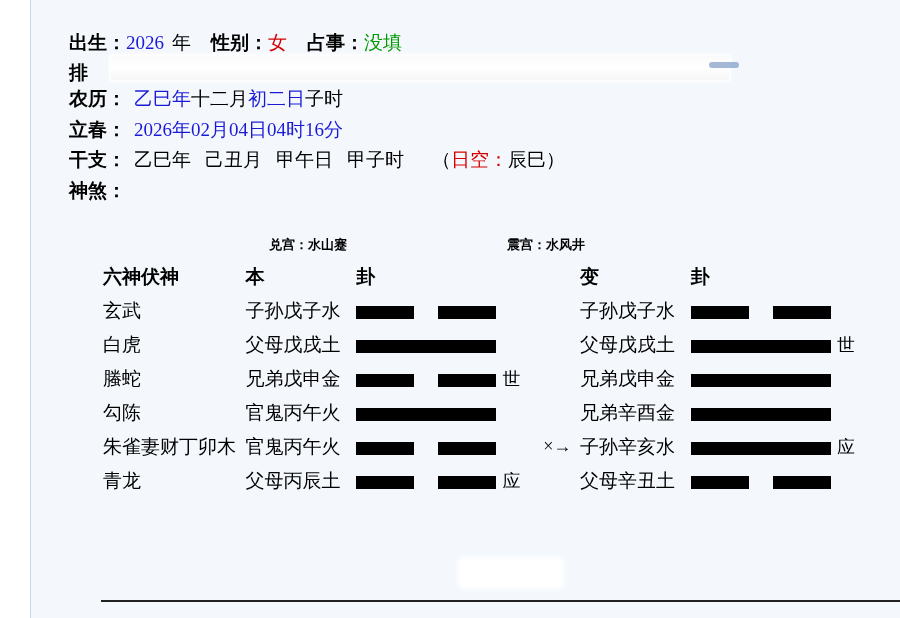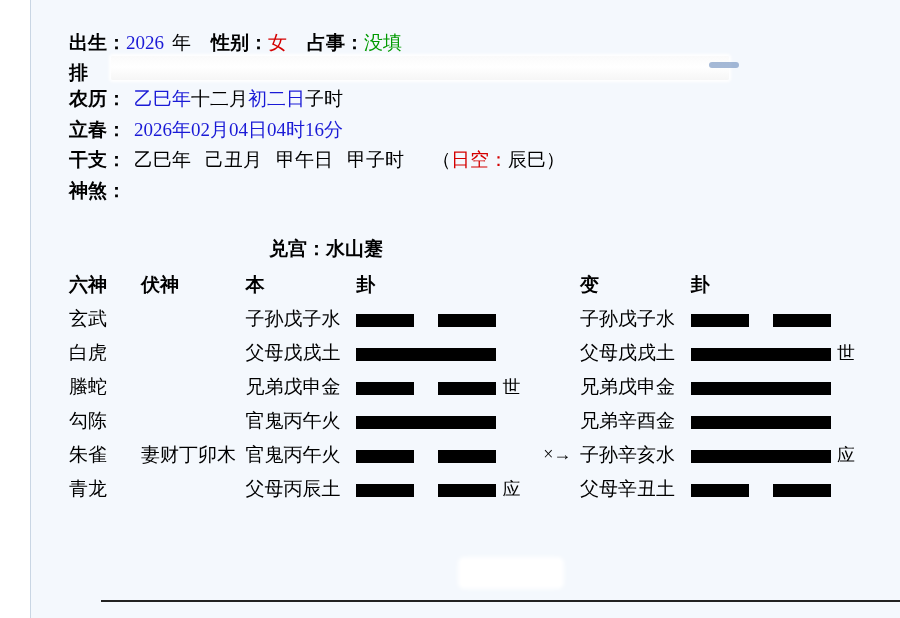--- a/index.html
+++ b/index.html
@@ -86,39 +86,39 @@
     box-shadow: 0 0 4px 3px #ffffff;
     border-radius: 3px;
   }
 
   
   .hex-section {
     margin-top: 30px;
   }
   .palace-line {
     display: flex;
-    font-size: 19px;
+    font-size: 13px;
     font-weight: bold;
     color: #000;
     padding-left: 200px;
     text-align: center;
   }
   .palace-line .p2 { margin-left: 160px; }
 
   table.hex {
     border-collapse: collapse;
     margin-top: 6px;
     font-size: 19px;
   }
   table.hex td {
     padding: 4px 0;
     vertical-align: middle;
     white-space: nowrap;
   }
-  td.c-six  { width: 92px; }
+  td.c-six  { width: 92px; text-align: right; }
   td.c-fu   { width: 110px; }
   td.c-name { width: 120px; }
   td.c-lines{ width: 150px; }
   td.c-mark { width: 40px; }
   td.c-arrow{ width: 56px; text-align: center; }
   td.c-name2{ width: 120px; }
   td.c-lines2{ width: 150px; }
   td.c-mark2{ width: 40px; }
 
   .yao {
@@ -220,20 +220,21 @@
       </div>
 
       <div class="row">
         <span class="lbl">神煞：</span>
         <span class="gap8"></span>
       </div>
 
       <div class="hex-section">
         <div class="palace-line">
           <span>兑宫：水山蹇</span>
+          <span class="p2">震宫：水风井</span>
         </div>
 
         <table class="hex">
           <thead>
             <tr>
               <td class="c-six" style="font-weight:bold">六神</td>
               <td class="c-fu" style="font-weight:bold">伏神</td>
               <td class="c-name" style="font-weight:bold">本</td>
               <td class="c-lines" style="font-weight:bold">卦</td>
               <td class="c-mark"></td>

